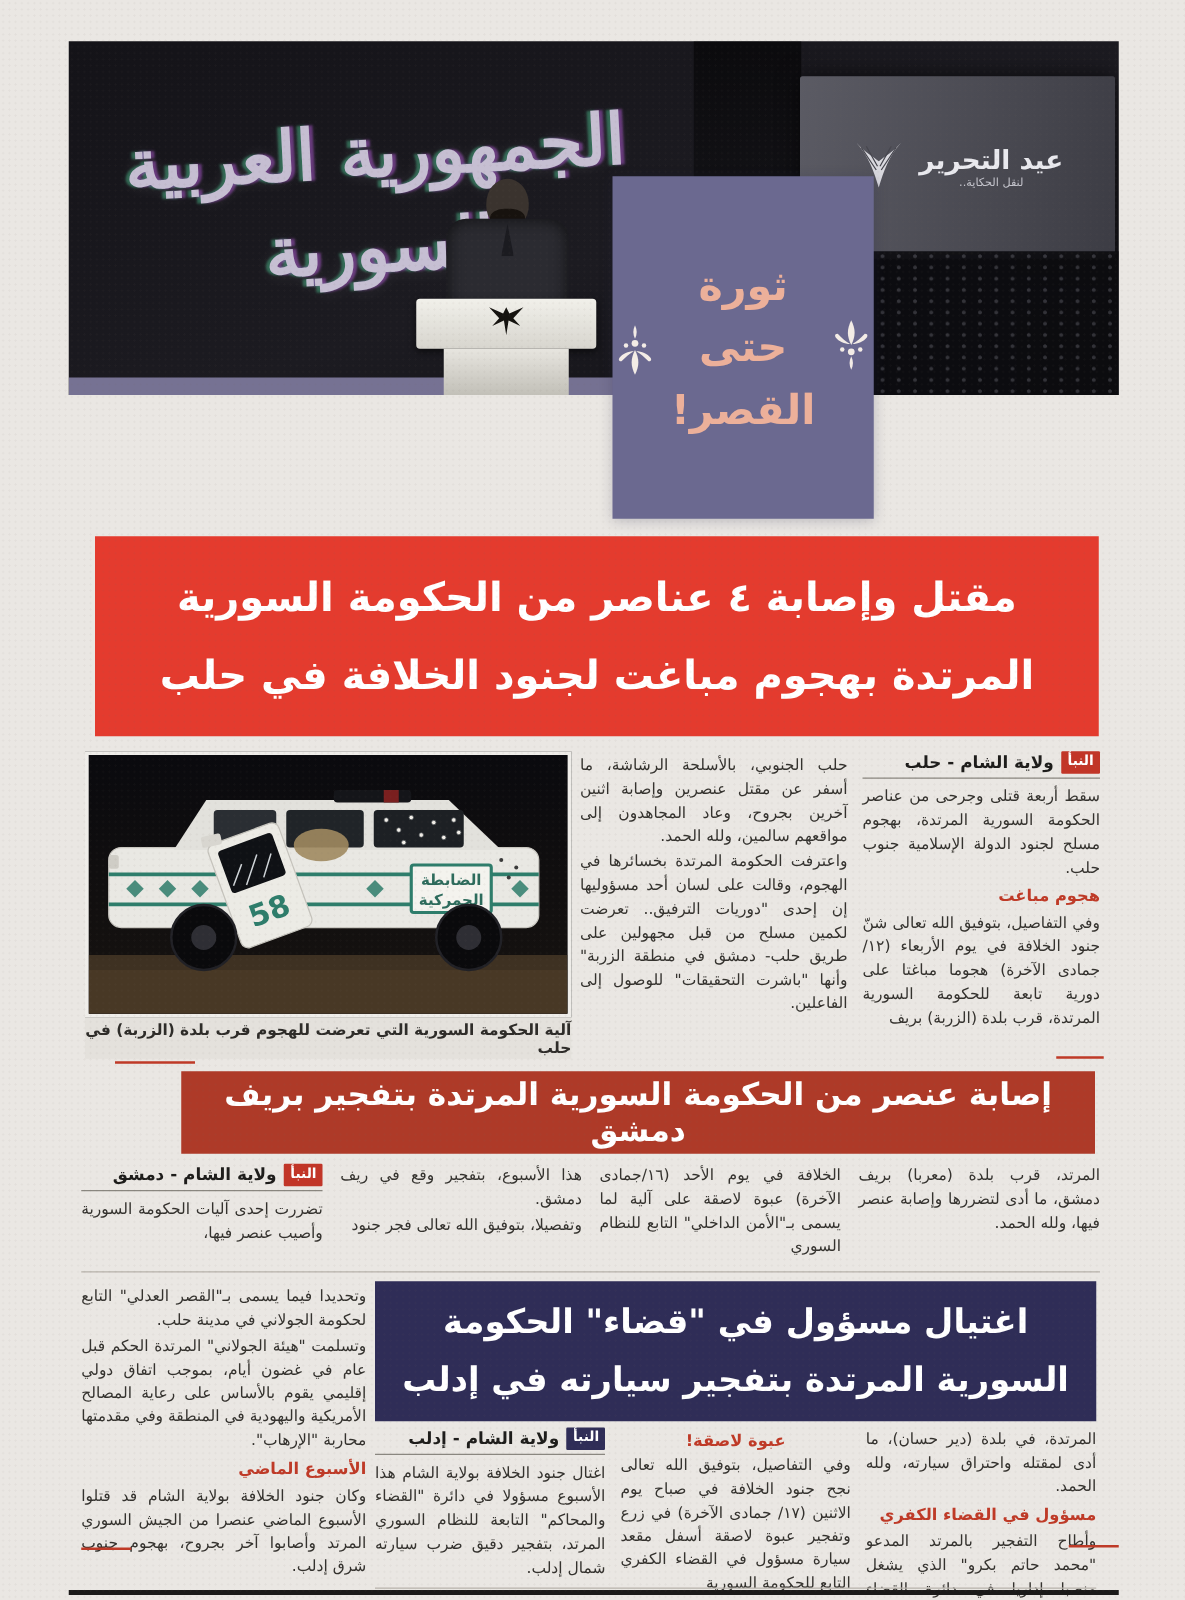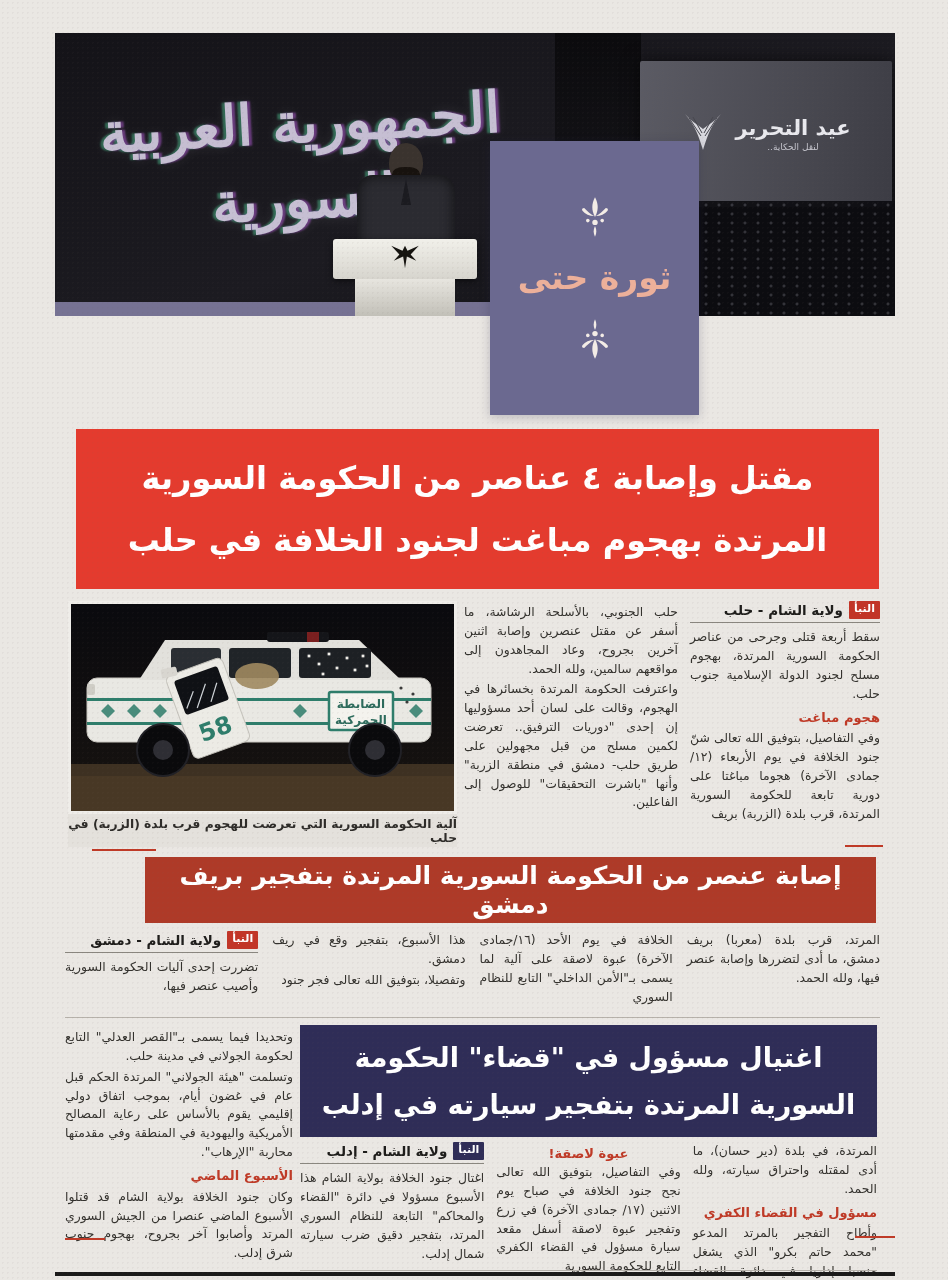--- a/index.html
+++ b/index.html
@@ -40,21 +40,21 @@
   .torso::before{content:"";position:absolute;left:44px;top:4px;width:10px;height:26px;
         background:#1b1b20;clip-path:polygon(50% 0,100% 100%,0 100%);}
   .podium-top{position:absolute;left:28px;top:96px;width:144px;height:40px;border-radius:3px;
         background:linear-gradient(#f1f0ea,#d7d5ce);display:flex;align-items:center;justify-content:center;
         box-shadow:0 2px 6px rgba(0,0,0,.55);}
   .podium-base{position:absolute;left:50px;top:136px;width:100px;height:37px;
         background:linear-gradient(#e7e5df,#c2c0b8);}
 
   
   .purple-box{left:490px;top:141px;width:209px;height:274px;background:#6b6990;z-index:6;
-        display:flex;flex-direction:column;align-items:center;justify-content:center;gap:10px;
+        display:flex;flex-direction:row;align-items:center;justify-content:center;gap:10px;
         box-shadow:0 2px 10px rgba(40,40,70,.25);}
   .purple-title{color:#ecb09a;font-weight:bold;font-size:33px;line-height:1.5;text-align:center;direction:rtl;}
 
   
   .headline{display:flex;flex-direction:column;justify-content:center;align-items:center;
         color:#fff;font-weight:bold;direction:rtl;text-align:center;}
   .h-red{left:76px;top:429px;width:803px;height:160px;background:#e43b2e;font-size:32px;gap:24px;}
   .h-brick{left:145px;top:857px;width:731px;height:66px;background:#ae3a28;font-size:25px;}
   .h-navy{left:300px;top:1025px;width:577px;height:112px;background:#2f2d57;font-size:27px;gap:16px;}
 
@@ -130,20 +130,21 @@
           <path d="M32 14 C28 18 25 21 21 23 C26 23 31 21 34 17 C35 15 34 14 32 14Z"></path>
           <circle cx="20" cy="30" r="3"></circle>
             <circle cx="12" cy="28" r="2"></circle>
             <circle cx="28" cy="28" r="2"></circle>
           <path d="M20 34 C18 38 18 42 20 46 C22 42 22 38 20 34Z"></path>
         </g>
       </svg>
     </span>
     <div class="purple-title">
       <div>ثورة حتى</div>
+      <div>القصر!</div>
     </div>
     <span style="transform:rotate(180deg);display:inline-block;">
       <svg width="36" height="44" viewBox="0 0 40 48">
         <g fill="#f3ece6">
           <path d="M20 2 C16 10 16 16 20 24 C24 16 24 10 20 2Z"></path>
           <path d="M8 14 C12 18 15 21 19 23 C14 23 9 21 6 17 C5 15 6 14 8 14Z"></path>
           <path d="M32 14 C28 18 25 21 21 23 C26 23 31 21 34 17 C35 15 34 14 32 14Z"></path>
           <circle cx="20" cy="30" r="3"></circle>
             <circle cx="12" cy="28" r="2"></circle>
             <circle cx="28" cy="28" r="2"></circle>

